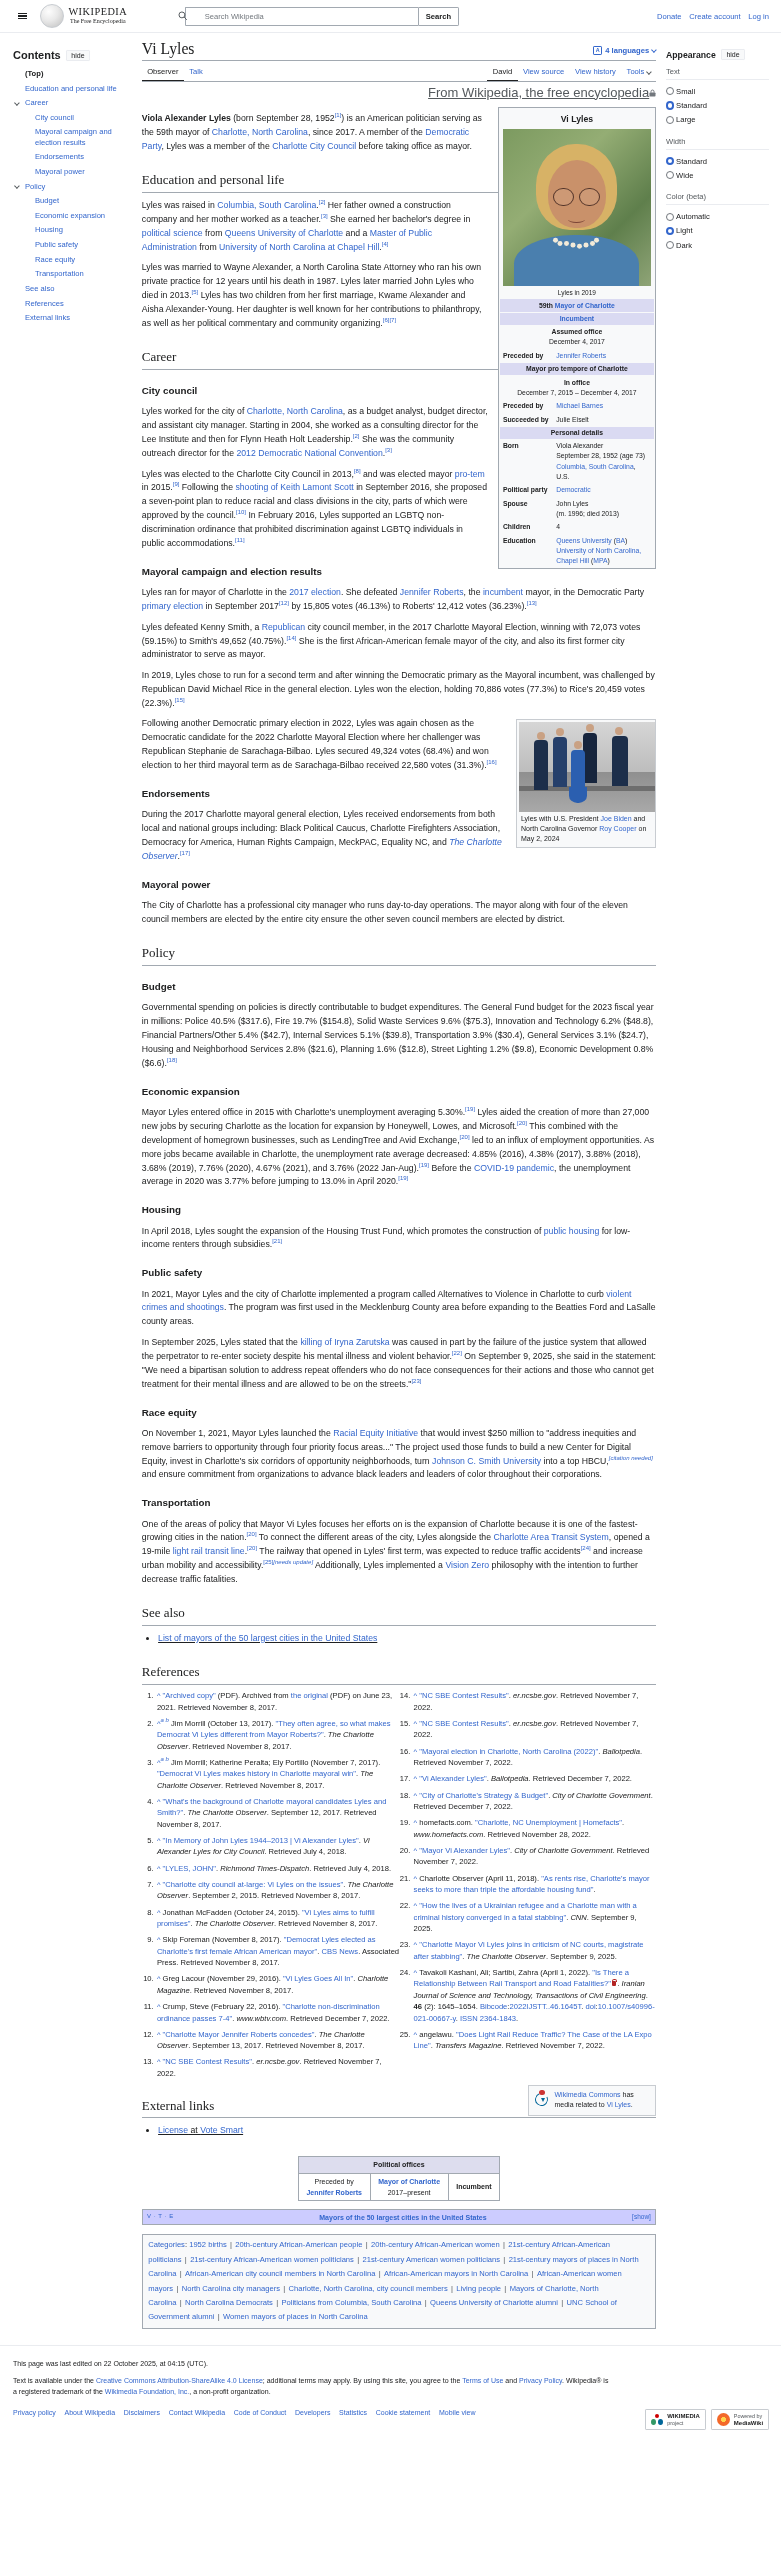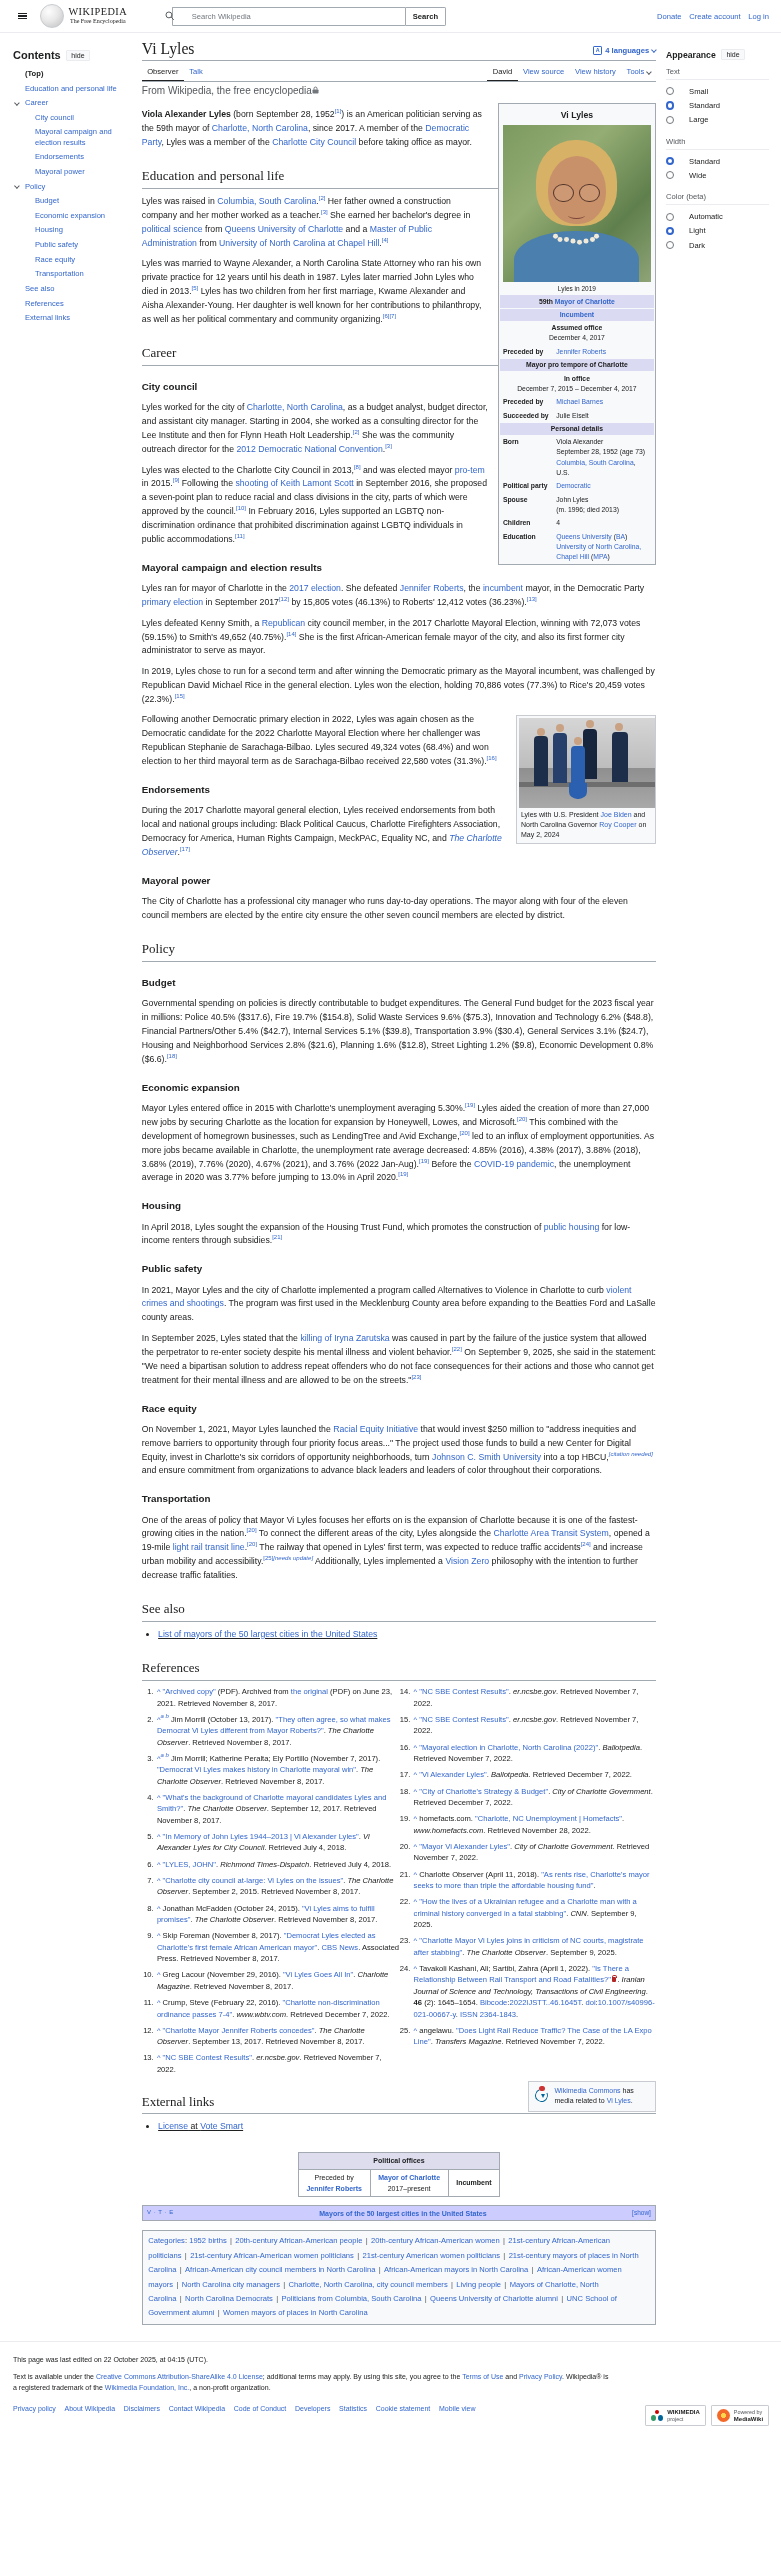--- a/index.html
+++ b/index.html
@@ -11,21 +11,21 @@
   .hamburger { width:19.5px; height:19.5px; border:none; background:none; cursor:pointer; display:flex; flex-direction:column; justify-content:center; gap:1.6px; margin-right:7.6px; }
   .hamburger span { display:block; width:8.7px; height:1.1px; background:#202122; margin:0 auto; }
   .logo { display:flex; align-items:center; gap:4.3px; cursor:pointer; }
   .globe { width:24px; height:24px; border-radius:50%; background:radial-gradient(circle at 35% 30%, #fdfdfd 0%, #e8e8e8 45%, #bfbfbf 100%); border:0.5px solid #c8ccd1; position:relative; overflow:hidden; }
   .globe:before { content:""; position:absolute; inset:0; background:
       linear-gradient(#0000 48%, #cccccc 49%, #cccccc 51%, #0000 52%),
       linear-gradient(90deg,#0000 48%, #cccccc 49%, #cccccc 51%, #0000 52%); }
   .wordmark { line-height:1.05;text-align:center; }
   .wm1 { font-family:"Liberation Serif", serif; font-size:10.3px; letter-spacing:0.5px; }
   .wm2 { font-family:"Liberation Serif", serif; font-size:6px; color:#202122; }
-  .searchwrap { display:flex; align-items:center; margin-left:33px; position:relative;padding-left:12px; }
+  .searchwrap { display:flex; align-items:center; margin-left:46px; position:relative;padding-left:12px; }
   .searchwrap input { width:233px; height:19px; border:0.5px solid #a2a9b1; border-right:none; border-radius:1.1px 0 0 1.1px; padding:0 4.3px 0 18.5px; font-size:7.6px; color:#202122; }
   .searchwrap input::placeholder { color:#72777d; }
   .searchicon { position:absolute; left:4.9px; top:4.3px; width:9.8px; height:9.8px; }
   .searchbtn { height:19px; border:0.5px solid #a2a9b1; background:#fff; font-weight:bold; font-size:7.6px; padding:0 6.5px; border-radius:0 1.1px 1.1px 0; cursor:pointer; color:#202122; }
   .tb-right { margin-left:auto; display:flex; gap:7.6px; font-size:7.6px; }
   
   .page { display:flex; align-items:flex-start; padding:6.5px 13px 0 13px; gap:9.8px; }
   .toc { width:119px; flex:0 0 119px; font-size:7.6px; padding-top:9.8px; }
   .toc-head { display:flex; align-items:center; gap:5.4px; margin-bottom:5.4px; }
   .toc-title { font-weight:bold; font-size:11px; }
@@ -39,21 +39,21 @@
   .titlerow { display:flex; align-items:flex-end; justify-content:space-between; border-bottom:0.5px solid #a2a9b1; padding-bottom:2.2px; }
   h1 { font-family:"Liberation Serif", serif; font-size:15.7px; font-weight:normal; }
   .langbtn { color:#3366cc; font-size:7.6px; font-weight:bold; display:flex; align-items:center; gap:3.3px; cursor:pointer; padding-bottom:2.2px; }
   .langicon { display:inline-block; border:0.8px solid #3366cc; border-radius:1.1px; font-size:5.4px; width:8.7px; height:8.7px; text-align:center; line-height:7px; font-weight:bold; }
   .chev { display:inline-block; width:3.8px; height:3.8px; border-right:0.9px solid #3366cc; border-bottom:0.9px solid #3366cc; transform:rotate(45deg); margin-top:-1.6px; }
   .chev.gray { border-color:#54595d; }
   .tabsrow { display:flex; justify-content:space-between; border-bottom:0.5px solid #a2a9b1; margin-top:3.3px; font-size:7.6px; }
   .tab { display:inline-block; padding:3.3px 5.4px; color:#3366cc; cursor:pointer; }
   .tab.active { color:#202122; border-bottom:1.1px solid #202122; }
   .tab .chev { margin-left:2.7px; border-color:#54595d; }
-  .fromrow { display:flex; justify-content:flex-start; align-items:center; color:#54595d; font-size:10px; padding:3.3px 0 1.1px 0; }
+  .fromrow { display:flex; justify-content:flex-end; align-items:center; color:#54595d; font-size:13px; padding:3.3px 0 1.1px 0;text-decoration:underline; }
   
   .article { padding-top:4.3px; line-height:1.6; }
   .article p { margin:6.5px 0; }
   h2 { font-family:"Liberation Serif", serif; font-size:13px; font-weight:normal; border-bottom:0.5px solid #a2a9b1; margin:16.3px 0 5.4px 0; padding-bottom:1.1px; }
   h3 { font-size:9.8px; margin:13px 0 4.3px 0; }
   
   .infobox { float:right; width:158px; border:0.5px solid #a2a9b1; background:#f8f9fa; font-size:6.8px; line-height:1.5; margin:2.2px 0 7.6px 9.8px; border-spacing:1.6px; }
   .infobox td, .infobox th { padding:1.1px 3.3px; vertical-align:top; text-align:left; }
   .ib-title { text-align:center !important; font-size:8.7px; font-weight:bold; padding:3.3px 0 1.1px 0 !important; }
   .ib-header { background:#dadaf2; text-align:center !important; font-weight:bold; }
@@ -122,21 +122,21 @@
   .wm-logo .d2 { position:absolute; left:0; top:4.9px; width:4.9px; height:6px; border-radius:50%; background:#339966; }
   .wm-logo .d3 { position:absolute; left:6.5px; top:4.9px; width:4.9px; height:6px; border-radius:50%; background:#006699; }
   .mw-logo { width:13px; height:13px; border-radius:50%; background:radial-gradient(circle,#ffd54d 0 28%, #f3692a 30% 70%, #d23a2a 72% 100%); }
   .badge b { font-size:6px; color:#202122; }
   
   .appearance { width:103px; flex:0 0 103px; font-size:7.6px; padding-top:9.8px; }
   .ap-head { display:flex; align-items:center; gap:5.4px; margin-bottom:6.5px; }
   .ap-title { font-weight:bold; font-size:8.7px; }
   .ap-group { margin-bottom:9.8px; }
   .ap-group-label { color:#54595d; border-bottom:0.5px solid #eaecf0; padding-bottom:2.7px; margin-bottom:4.3px; }
-  .ap-opt { display:flex; align-items:center; gap:15px; padding:2.7px 0; cursor:pointer; }
+  .ap-opt { display:flex; align-items:center; gap:2px; padding:2.7px 0; cursor:pointer; }
   .radio { width:8.1px; height:8.1px; border:0.5px solid #72777d; border-radius:50%; background:#fff; flex:0 0 8.1px; }
   .radio.sel { border:2.4px solid #36c; }
   
   .lockicon { cursor:pointer; }
   .clear { clear:both; }
 </style>
 </head>
 <body>
 
 <header class="topbar">

